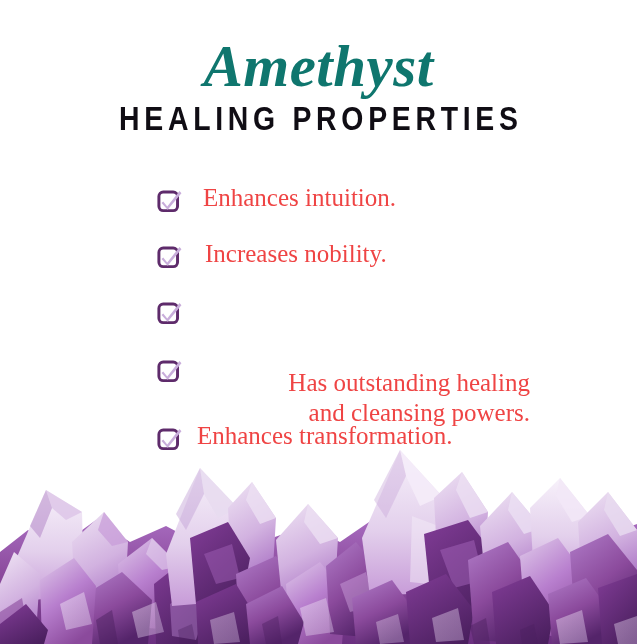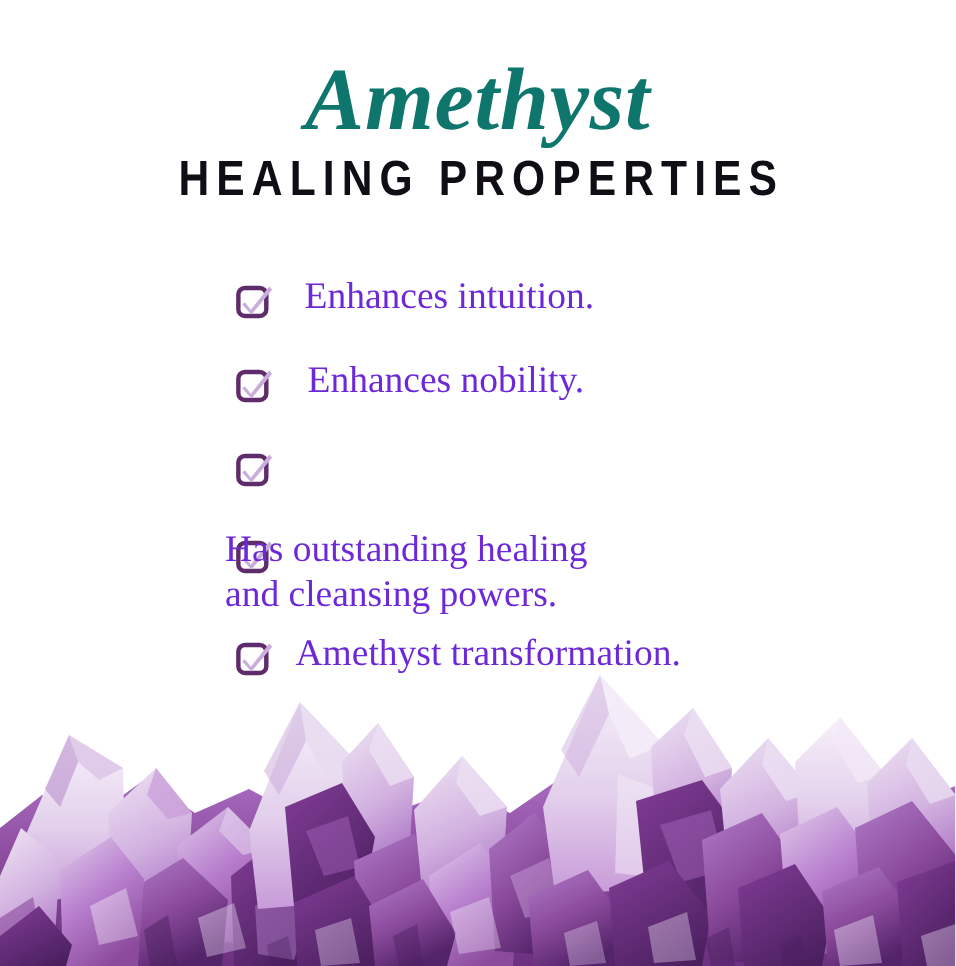--- a/index.html
+++ b/index.html
@@ -77,29 +77,30 @@
     height: 26px;
   }
   .cbx svg { display: block; }
 
   .prop-text {
     position: absolute;
     top: 0;
     font-family: "Liberation Serif", "DejaVu Serif", serif;
     font-size: 25px;
     line-height: 31px;
-    color: #6d28d9;
+    color: #ef4444;
     white-space: pre-line;
   }
   .prop-text.single { left: 203px; }
   .prop-text.wrap {
     left: 150px;
     width: 380px;
-    text-align: left;
+    text-align: right;
     line-height: 30px;
+    margin-top: 16px;
   }
   .prop-text.p5 { left: 197px; }
 
   
   .crystals {
     position: absolute;
     left: 0;
     bottom: 0;
     width: 637px;
     height: 210px;
@@ -132,21 +133,21 @@
     </li>
 
     <li class="prop-item" style="top:56px;height:40px;">
       <span class="prop-row">
         <span class="cbx">
           <svg viewBox="0 0 30 30" width="26" height="26" aria-hidden="true">
             <rect x="2.2" y="4.6" width="21.5" height="21.5" rx="5" ry="5" fill="none" stroke="#5e2b6b" stroke-width="3.4"></rect>
             <path d="M7.2 15.6 L11.8 21.4 L26.0 3.4 L28.2 6.0 L12.3 25.0 L5.2 17.4 Z" fill="#c9aedb"></path>
           </svg>
         </span>
-        <span class="prop-text single" style="left:205px;">Enhances nobility.</span>
+        <span class="prop-text single" style="left:205px;">Increases nobility.</span>
       </span>
     </li>
 
     <li class="prop-item" style="top:112px;height:40px;">
       <span class="prop-row">
         <span class="cbx">
           <svg viewBox="0 0 30 30" width="26" height="26" aria-hidden="true">
             <rect x="2.2" y="4.6" width="21.5" height="21.5" rx="5" ry="5" fill="none" stroke="#5e2b6b" stroke-width="3.4"></rect>
             <path d="M7.2 15.6 L11.8 21.4 L26.0 3.4 L28.2 6.0 L12.3 25.0 L5.2 17.4 Z" fill="#c9aedb"></path>
           </svg>
@@ -168,21 +169,21 @@
     </li>
 
     <li class="prop-item" style="top:238px;height:40px;">
       <span class="prop-row">
         <span class="cbx">
           <svg viewBox="0 0 30 30" width="26" height="26" aria-hidden="true">
             <rect x="2.2" y="4.6" width="21.5" height="21.5" rx="5" ry="5" fill="none" stroke="#5e2b6b" stroke-width="3.4"></rect>
             <path d="M7.2 15.6 L11.8 21.4 L26.0 3.4 L28.2 6.0 L12.3 25.0 L5.2 17.4 Z" fill="#c9aedb"></path>
           </svg>
         </span>
-        <span class="prop-text p5">Amethyst transformation.</span>
+        <span class="prop-text p5">Enhances transformation.</span>
       </span>
     </li>
 
   </ul>
 
   <div class="crystals">
     <svg viewBox="0 0 637 210" preserveAspectRatio="none" aria-hidden="true">
       <defs>
         <linearGradient id="gPale" x1="0" y1="0" x2="0" y2="1">
           <stop offset="0%" stop-color="#f7f1fa"></stop>

